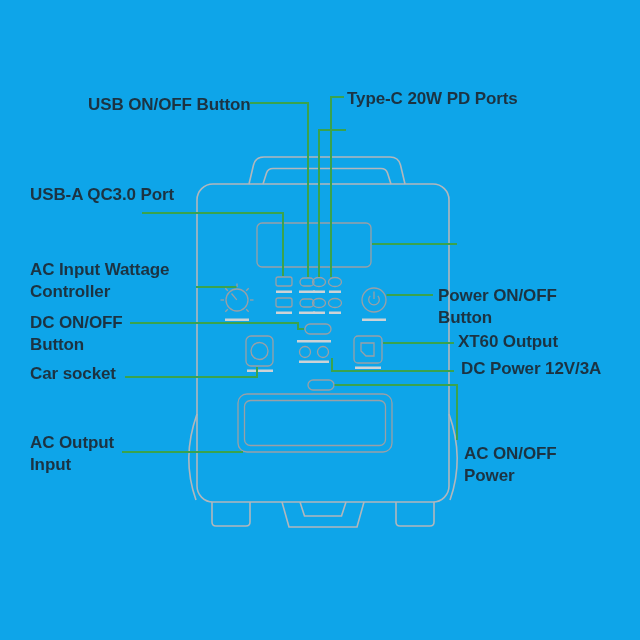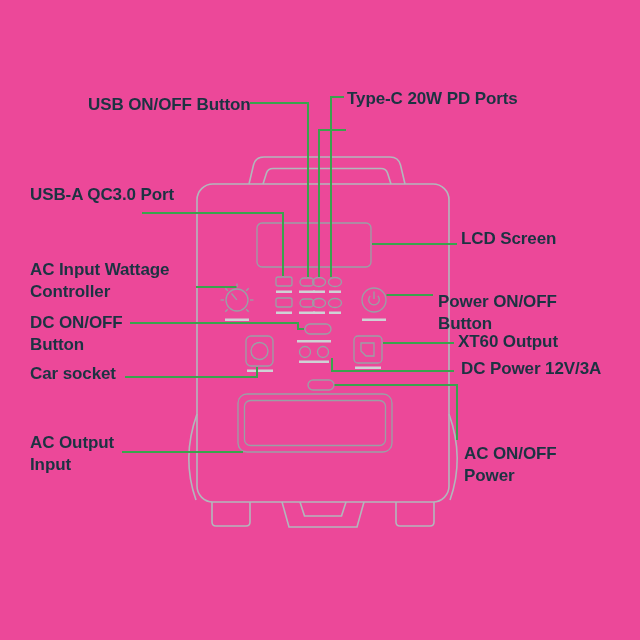--- a/index.html
+++ b/index.html
@@ -1,17 +1,17 @@
 <!DOCTYPE html>
 <html><head>
 <meta charset="utf-8">
 <style>
   html,body{margin:0;padding:0;background:#ffffff;}
   .stage{
-    position:relative;width:640px;height:640px;background:#ec4899;overflow:hidden;
+    position:relative;width:640px;height:640px;background:#0ea5e9;overflow:hidden;
     font-family:"Liberation Sans",sans-serif;
   }
   .stage svg{position:absolute;left:0;top:0;}
   .lbl{
     position:absolute;color:#1c3342;font-size:17px;font-weight:700;
     line-height:22px;letter-spacing:-0.1px;
   }
   .nowrap{white-space:nowrap;}
 </style>
 </head>
@@ -117,23 +117,22 @@
       <polyline points="454,343 383,343"></polyline>
       <polyline points="454,371 332,371 332,358"></polyline>
       <polyline points="122,452 243,452"></polyline>
       <polyline points="457,440 457,385 334.5,385"></polyline>
     </g>
   </svg>
 
   <div class="lbl nowrap" style="left:88px;top:94px">USB ON/OFF Button</div>
   <div class="lbl nowrap" style="left:347px;top:88px">Type-C 20W PD Ports</div>
   <div class="lbl" style="left:30px;top:184px;width:150px">USB-A QC3.0 Port</div>
-  <div class="lbl nowrap" style="left:461px;top:228px">LCD Screen</div>
   <div class="lbl" style="left:30px;top:259px;width:175px">AC Input Wattage Controller</div>
-  <div class="lbl" style="left:438px;top:291px;width:135px">Power ON/OFF Button</div>
+  <div class="lbl" style="left:438px;top:285px;width:135px">Power ON/OFF Button</div>
   <div class="lbl" style="left:30px;top:312px;width:115px">DC ON/OFF Button</div>
   <div class="lbl nowrap" style="left:458px;top:331px">XT60 Output</div>
   <div class="lbl nowrap" style="left:30px;top:363px">Car socket</div>
   <div class="lbl nowrap" style="left:461px;top:358px">DC Power 12V/3A</div>
   <div class="lbl" style="left:30px;top:432px;width:105px">AC Output Input</div>
   <div class="lbl" style="left:464px;top:443px;width:115px">AC ON/OFF Power</div>
 
 </div>
 
 </body></html>

